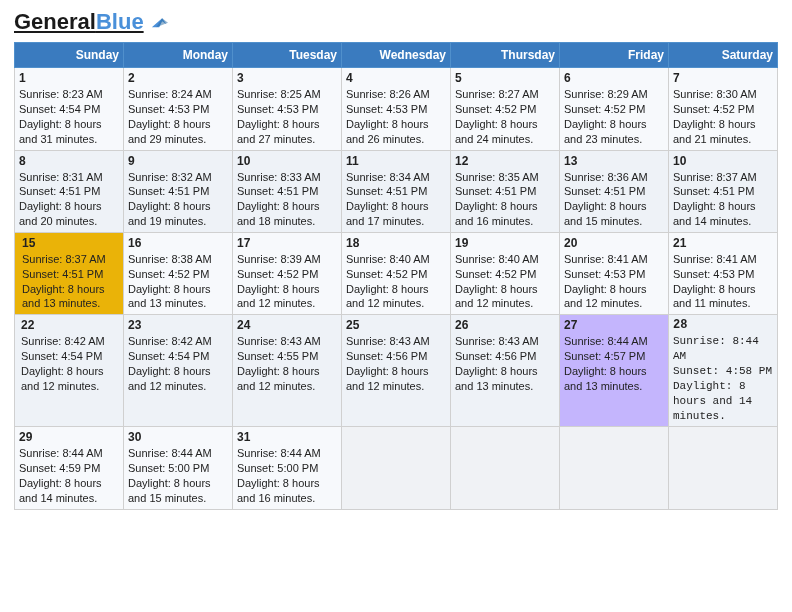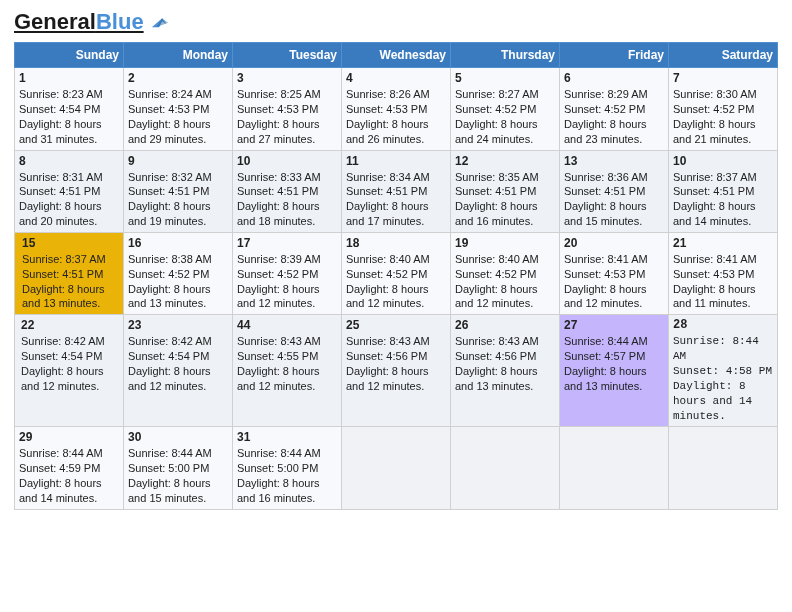--- a/index.html
+++ b/index.html
@@ -225,21 +225,21 @@
         <tr>
           <td style="background: rgb(238, 242, 247); padding-left: 6px;">
         <span class="day-num">22</span>
         <span class="cell-text">Sunrise: 8:42 AM<br>Sunset: 4:54 PM<br>Daylight: 8 hours and 12 minutes.</span>
       </td>
           <td style="background: rgb(238, 242, 247); margin-left: 6px;">
         <span class="day-num">23</span>
         <span class="cell-text">Sunrise: 8:42 AM<br>Sunset: 4:54 PM<br>Daylight: 8 hours and 12 minutes.</span>
       </td>
           <td style="background: rgb(238, 242, 247);">
-        <span class="day-num">44</span>
+        <span class="day-num">24</span>
         <span class="cell-text">Sunrise: 8:43 AM<br>Sunset: 4:55 PM<br>Daylight: 8 hours and 12 minutes.</span>
       </td>
           <td style="background: rgb(238, 242, 247);">
         <span class="day-num">25</span>
         <span class="cell-text">Sunrise: 8:43 AM<br>Sunset: 4:56 PM<br>Daylight: 8 hours and 12 minutes.</span>
       </td>
           <td style="background: rgb(238, 242, 247);">
         <span class="day-num">26</span>
         <span class="cell-text">Sunrise: 8:43 AM<br>Sunset: 4:56 PM<br>Daylight: 8 hours and 13 minutes.</span>
       </td>

